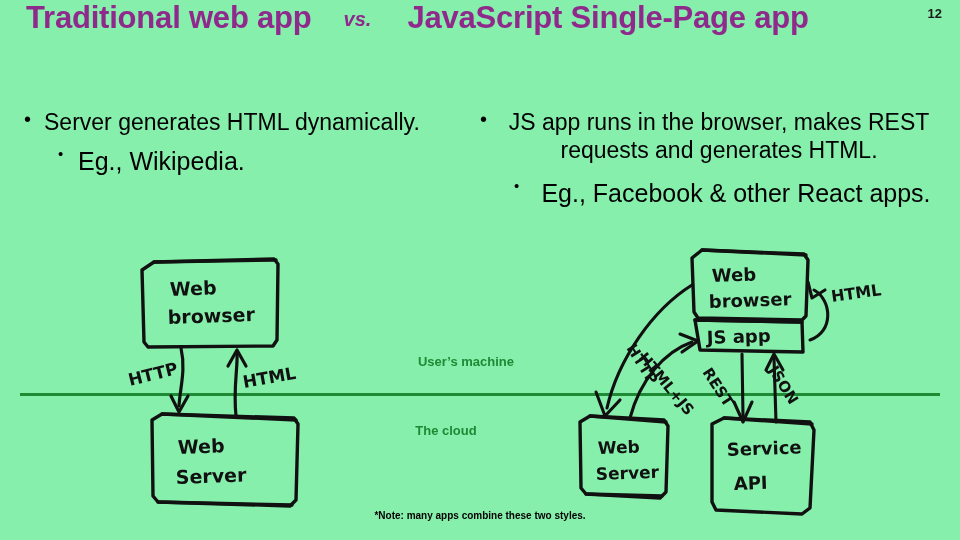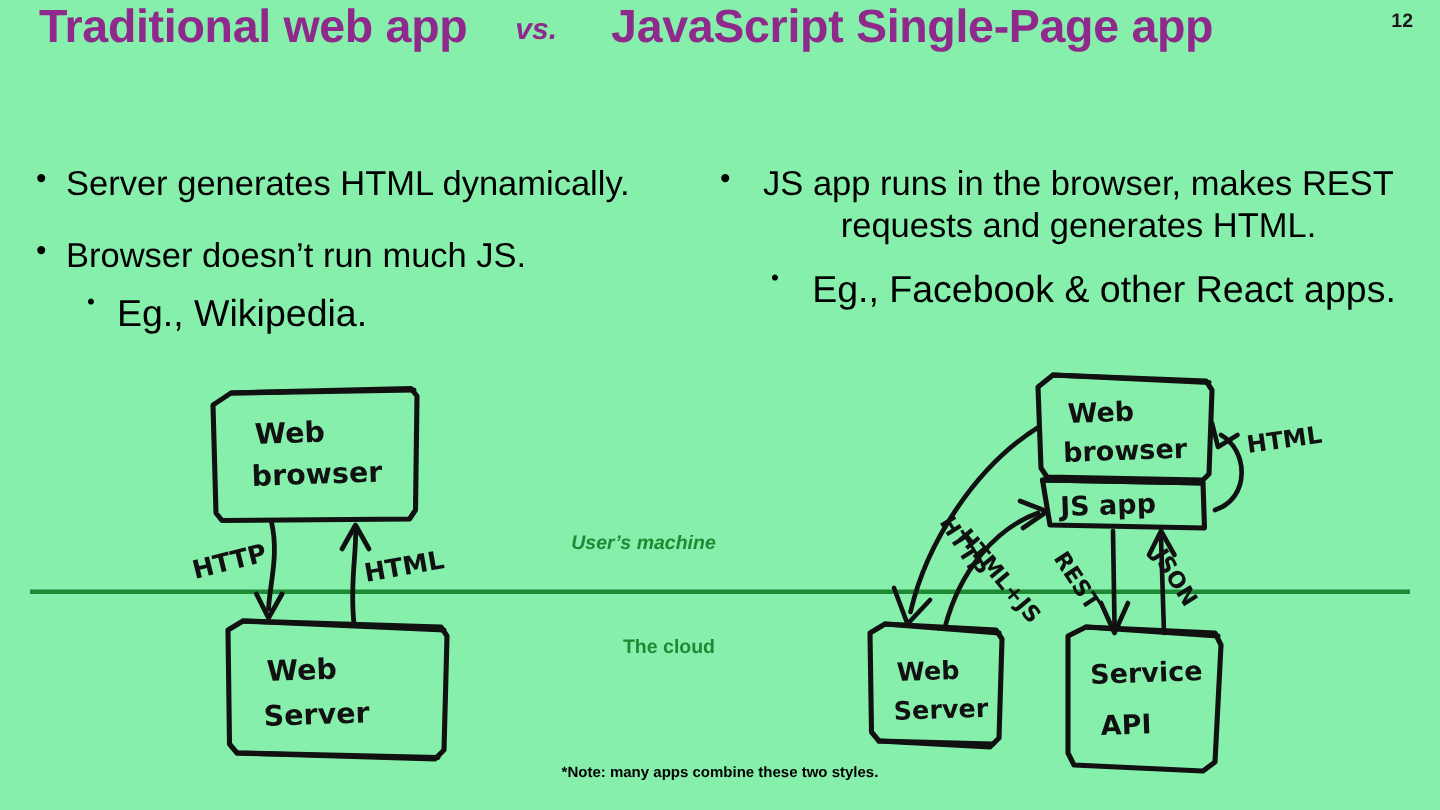--- a/index.html
+++ b/index.html
@@ -110,21 +110,21 @@
 
   
   .zone-label {
     position: absolute;
     font-size: 13px;
     font-weight: bold;
     color: #1e8a34;
     text-align: center;
     line-height: 1.25;
   }
-  #zone-users   { left: 373px; top: 354px; width: 112px; font-style: italic; }
+  #zone-users   { left: 410px; top: 354px; width: 112px; }
   #zone-cloud   { left: 390px; top: 423px; width: 112px; }
 
   
   .diagram { position: absolute; }
   #diagram-left  { left: 118px; top: 248px; }
   #diagram-right { left: 552px; top: 240px; }
 
   .sketch-text {
     font-family: "DejaVu Sans", sans-serif;
     font-weight: bold;
@@ -149,21 +149,20 @@
 <div id="slide">
 
   <div id="title-block">
     <span class="title-main">Traditional web app</span><span class="title-sp-a"></span><span class="title-vs">vs.</span><span class="title-sp-b"></span><span class="title-main">JavaScript Single-Page app</span>
   </div>
 
   <div id="slide-number">12</div>
 
   <div class="col" id="col-left">
     <div class="bullet-l1">Server generates HTML dynamically.</div>
-    <div class="bullet-l1">Browser doesn’t run much JS.</div>
     <div class="bullet-l2">Eg., Wikipedia.</div>
   </div>
 
   <div class="col" id="col-right">
     <div class="bullet-l1">JS app runs in the browser, makes REST requests and generates HTML.</div>
     <div id="right-sub-wrap">
       <div class="bullet-l2">Eg., Facebook &amp; other React apps.</div>
     </div>
   </div>
 

